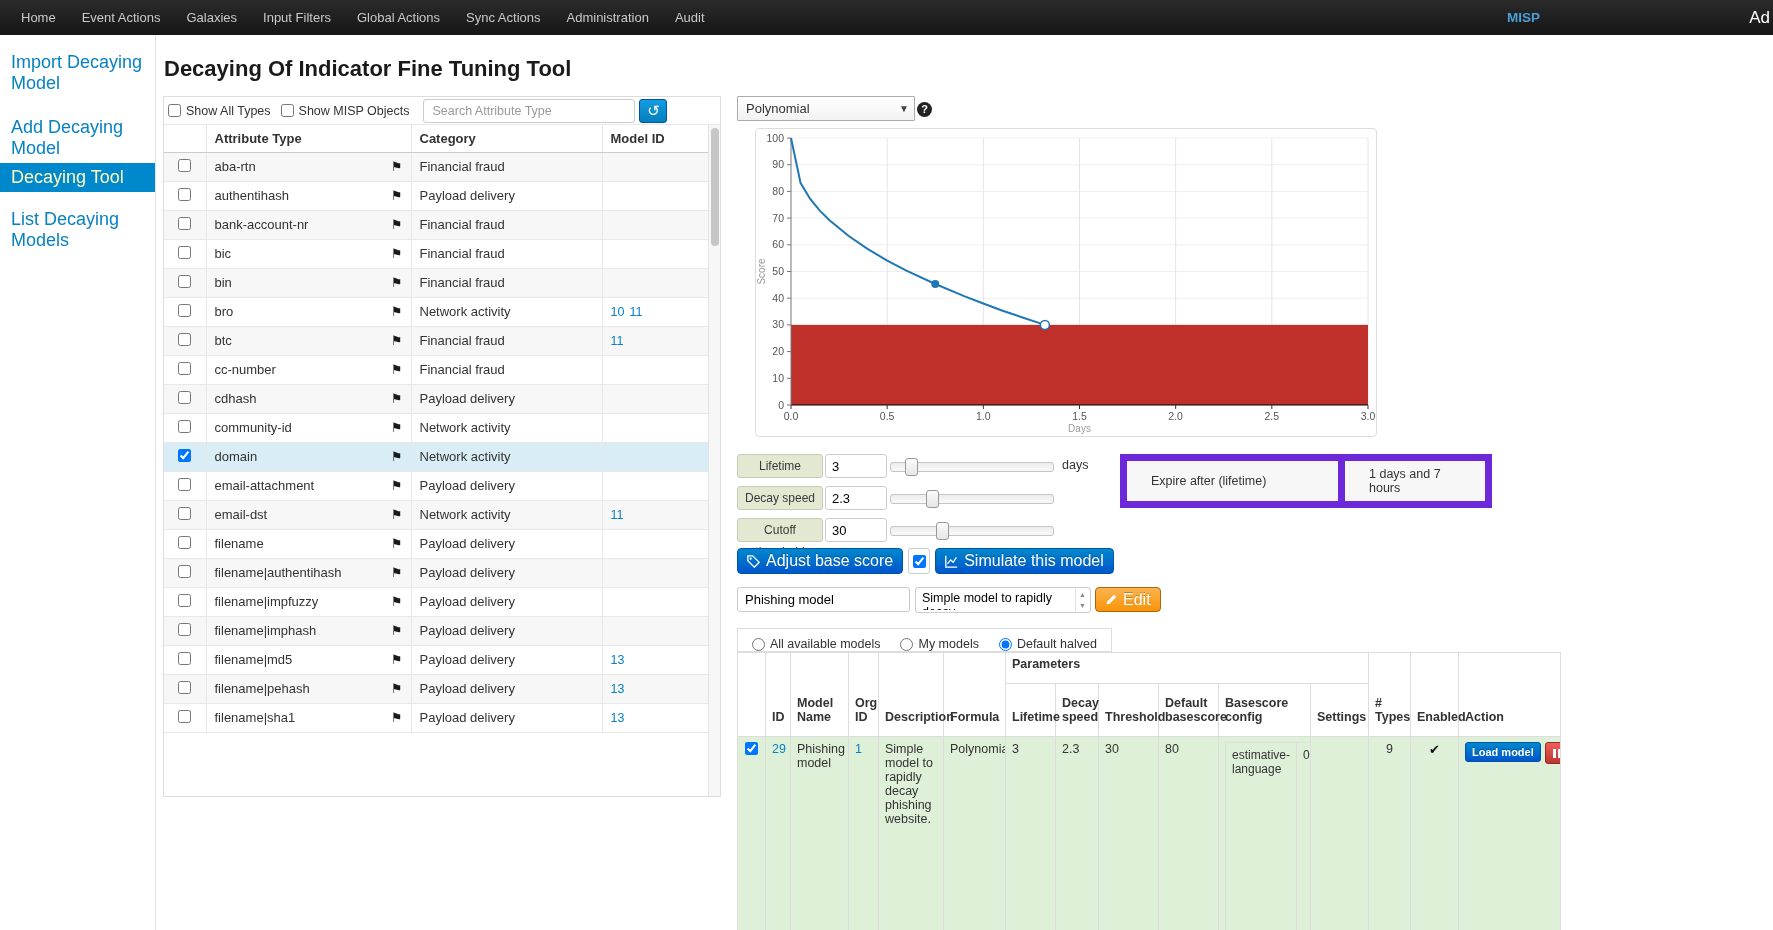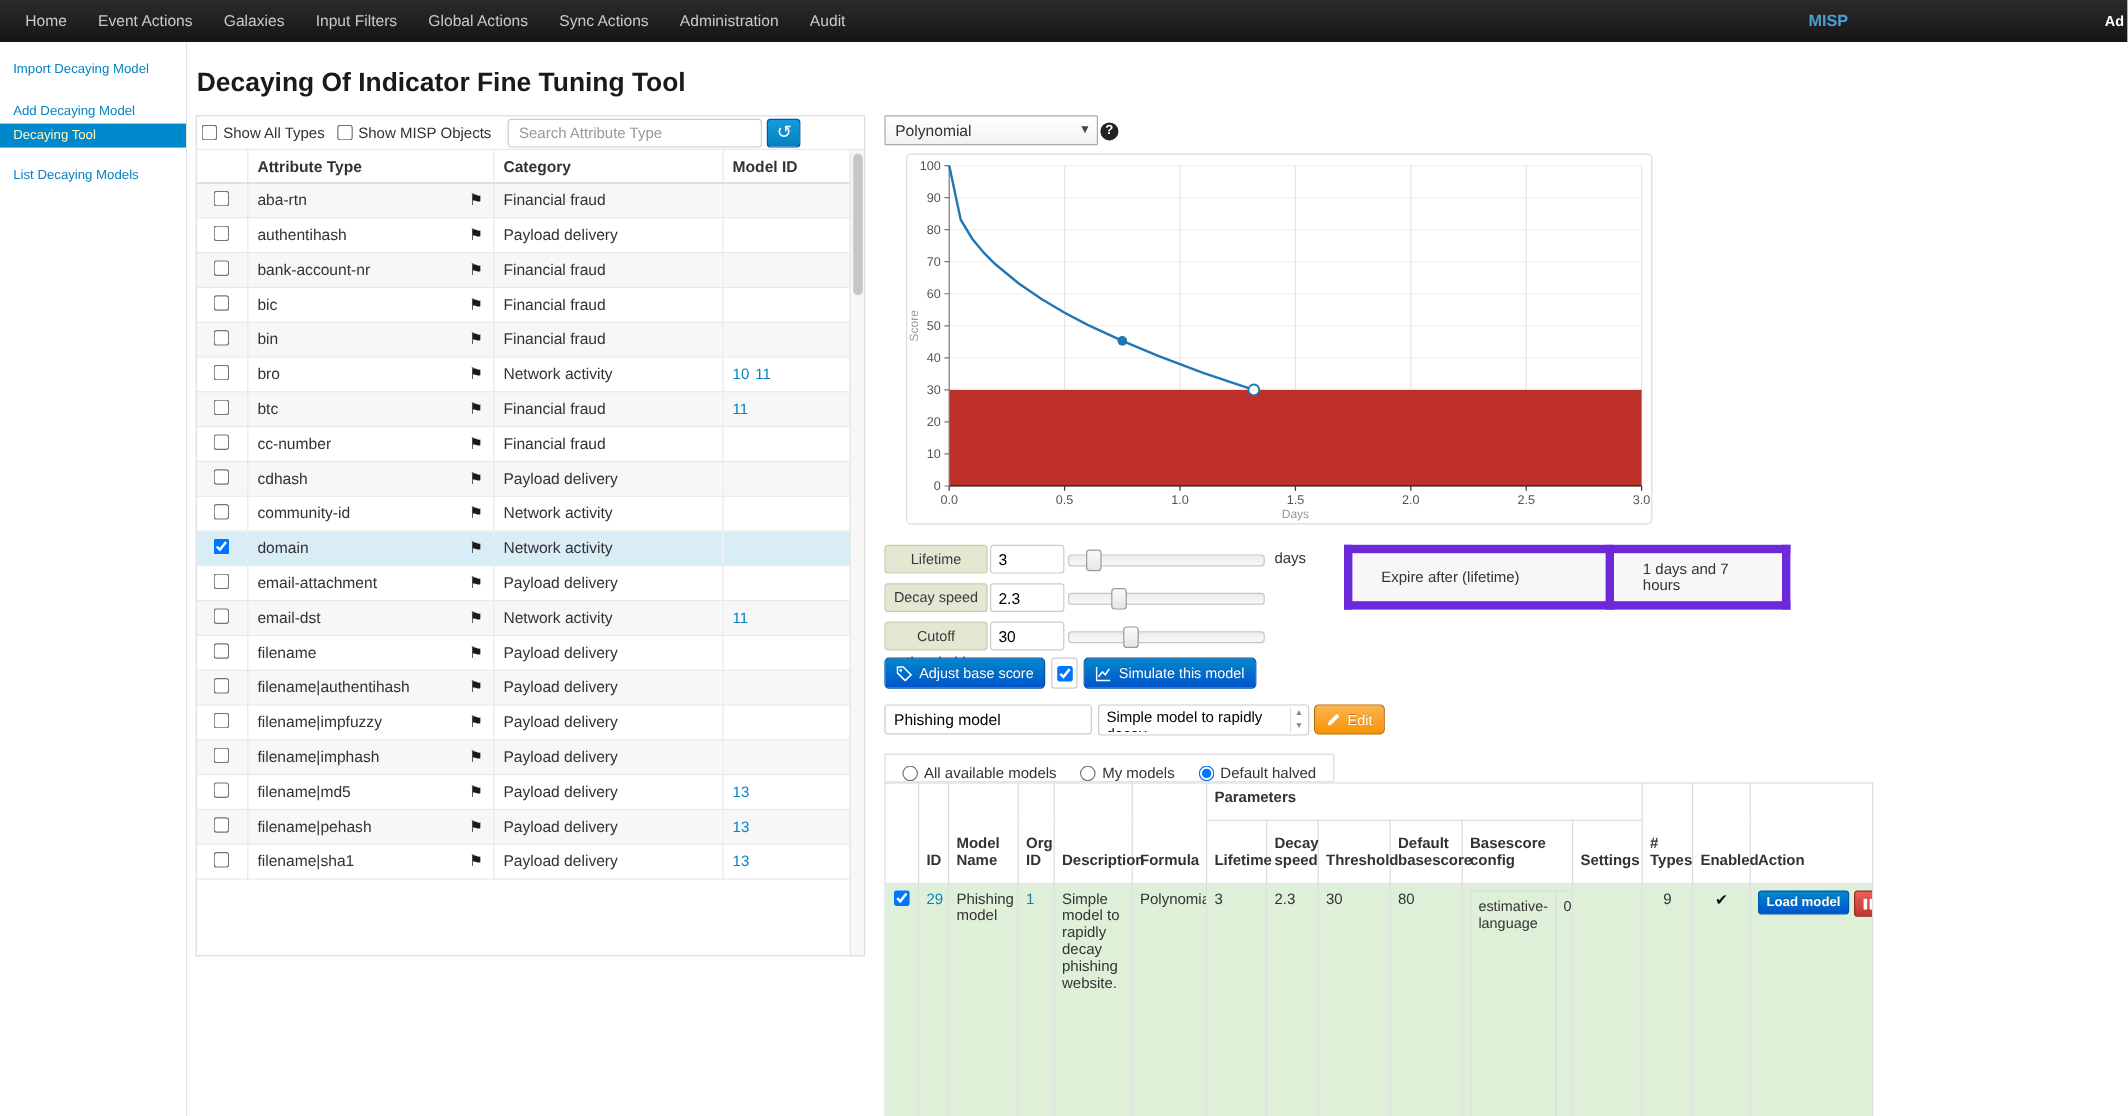--- a/index.html
+++ b/index.html
@@ -6,25 +6,25 @@
 html,body{width:1773px;height:930px}
 body{position:relative;overflow:hidden;font-family:"Liberation Sans",sans-serif;font-size:13px;color:#333;background:#fff}
 a{text-decoration:none;color:#0782c1;cursor:pointer}
 input,button,textarea{font-family:"Liberation Sans",sans-serif}
 input[type=checkbox]{width:13px;height:13px}
 
 
 .navbar{position:absolute;left:0;top:0;width:1773px;height:35px;background:linear-gradient(#2b2b2b,#151515);display:flex;align-items:center;padding:0 8px;z-index:5}
 .nav-item{color:#c9c9c9;font-size:13px;padding:0 13px;line-height:35px;cursor:pointer;white-space:nowrap}
 .brand{position:absolute;right:233px;color:#4a9fd8;font-weight:bold;font-size:13.5px;cursor:pointer}
-.nav-user{position:absolute;right:3px;color:#fff;font-weight:bold;font-size:12px;cursor:pointer}
+.nav-user{position:absolute;right:3px;color:#fff;font-weight:normal;font-size:17px;cursor:pointer}
 
 
 .sidebar{position:absolute;left:0;top:35px;width:156px;height:895px;border-right:1px solid #e2e2e2;padding-top:13px;background:#fff}
-.side-item{display:block;color:#0782c1;font-size:11px;padding:4px 11px;cursor:pointer}
+.side-item{display:block;color:#0782c1;font-size:18px;padding:4px 11px;cursor:pointer}
 .side-item:nth-child(1){margin-bottom:15px}
 .side-item:nth-child(4){margin-top:13px}
 .side-item.active{background:#0088cc;color:#fef9c3}
 
 .page-title{position:absolute;left:164px;top:56px;font-size:22px;font-weight:bold;color:#1a1a1a}
 
 
 .attr-panel{position:absolute;left:163px;top:96px;width:558px;height:701px;border:1px solid #ddd;background:#fff}
 .filter-row{height:28px;display:flex;align-items:center;padding:0 4px;border-bottom:1px solid #e8e8e8}
 .filter-row label{font-size:12.5px;margin:0 10px 0 5px;white-space:nowrap}
@@ -63,21 +63,21 @@
 .param-unit{position:absolute;left:325px;top:4px;font-size:12.5px}
 
 
 .info-table{position:absolute;left:1120px;top:454px;width:372px;border-collapse:collapse;font-size:12.5px}
 .info-table td{border:7px solid #6d28d9;padding:6px 24px}
 .info-table tr:first-child{background:#f7f7f7}
 .info-table .i-l{width:218px}
 
 
 .action-row{position:absolute;left:737px;top:548px;display:flex;align-items:stretch;height:26px}
-.btn{display:inline-flex;align-items:center;gap:6px;font-size:12px;color:#fff;border-radius:4px;border:1px solid #0055aa;padding:0 9px;cursor:pointer;text-shadow:0 -1px 0 rgba(0,0,0,.25)}
+.btn{display:inline-flex;align-items:center;gap:6px;font-size:16px;color:#fff;border-radius:4px;border:1px solid #0055aa;padding:0 9px;cursor:pointer;text-shadow:0 -1px 0 rgba(0,0,0,.25)}
 .btn.primary{background:linear-gradient(#0088cc,#0055cc)}
 .btn.warning{background:linear-gradient(#fbb450,#f89406);border-color:#ad6704}
 .cb-box{width:22px;border:1px solid #ccc;border-radius:3px;margin:0 5px;display:inline-flex;align-items:center;justify-content:center;background:#fff}
 .icon{display:inline-flex;align-items:center}
 
 
 .model-name{position:absolute;left:737px;top:587px;width:173px;height:25px;border:1px solid #ccc;border-radius:3px;padding:0 7px;font-size:13px}
 .model-desc-wrap{position:absolute;left:915px;top:587px;width:176px;height:26px;border:1px solid #ccc;border-radius:3px;background:#fff}
 .model-desc-wrap textarea{width:158px;height:22px;border:none;resize:none;font-size:12.5px;padding:3px 0 0 6px;overflow:hidden;outline:none;background:transparent}
 .ta-scroll{position:absolute;right:1px;top:1px;width:14px;height:22px;border-left:1px solid #e0e0e0;display:flex;flex-direction:column;align-items:center;justify-content:space-between;font-size:7px;color:#888;padding:2px 0;cursor:pointer}

